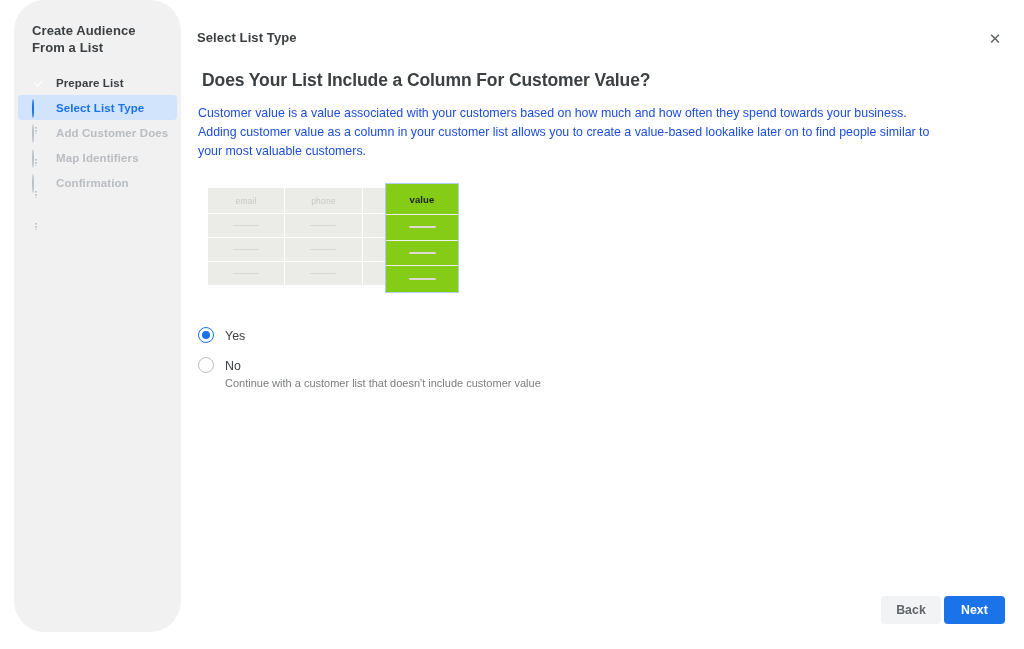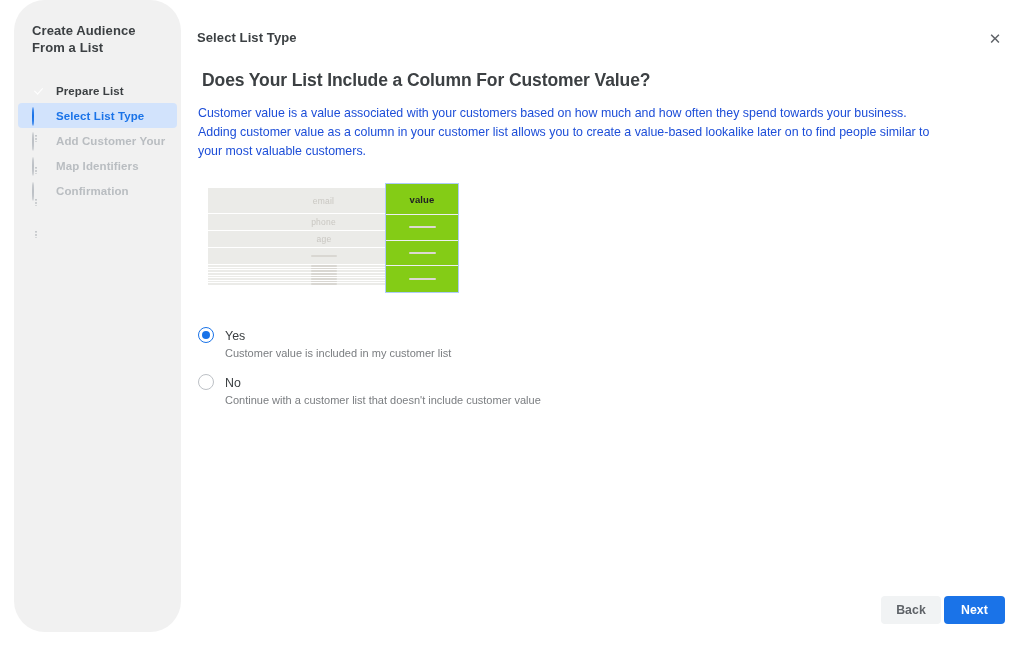--- a/index.html
+++ b/index.html
@@ -35,21 +35,21 @@
   .sidebar-title {
     font-size: 13px;
     font-weight: bold;
     color: #3c4043;
     line-height: 17px;
     padding: 0 16px 0 18px;
     letter-spacing: 0.1px;
   }
 
   .steps {
-    margin-top: 22px;
+    margin-top: 14px;
     position: relative;
   }
   .step {
     position: relative;
     display: flex;
     align-items: center;
     height: 25px;
     margin: 0 4px 0 4px;
     padding-left: 14px;
     border-radius: 4px;
@@ -186,21 +186,21 @@
     height: 110px;
   }
   .ghost-table {
     position: absolute;
     left: 10px;
     top: 5px;
     width: 232px;
     height: 98px;
     background: #ebebe8;
     display: grid;
-    grid-template-columns: 1fr;
+    grid-template-columns: 1fr 1fr 1fr;
     grid-template-rows: 26px 1fr 1fr 1fr;
   }
   .ghost-cell {
     border-right: 1.4px solid #ffffff;
     border-bottom: 1.4px solid #ffffff;
     display: flex;
     align-items: center;
     justify-content: center;
   }
   .ghost-cell:nth-child(3n) { border-right: none; }
@@ -350,21 +350,21 @@
           <span class="icon-current"></span>
         </span>
         <span class="step-label">Select List Type</span>
       </div>
       <div class="connector" style="top:57px"></div>
 
       <div class="step todo">
         <span class="step-icon">
           <span class="icon-pending"></span>
         </span>
-        <span class="step-label">Add Customer Your</span>
+        <span class="step-label">Add Customer Does</span>
       </div>
       <div class="connector" style="top:89px"></div>
 
       <div class="step todo">
         <span class="step-icon">
           <span class="icon-pending"></span>
         </span>
         <span class="step-label">Map Identifiers</span>
       </div>
       <div class="connector" style="top:121px"></div>
@@ -452,21 +452,20 @@
         </div>
 
       </div>
 
       <div class="options">
 
         <label class="option">
           <span class="radio on"></span>
           <span class="opt-text">
             <span class="opt-label">Yes</span>
-            <div class="opt-desc">Customer value is included in my customer list</div>
           </span>
         </label>
 
         <label class="option">
           <span class="radio off"></span>
           <span class="opt-text">
             <span class="opt-label">No</span>
             <div class="opt-desc">Continue with a customer list that doesn't include customer value</div>
           </span>
         </label>

